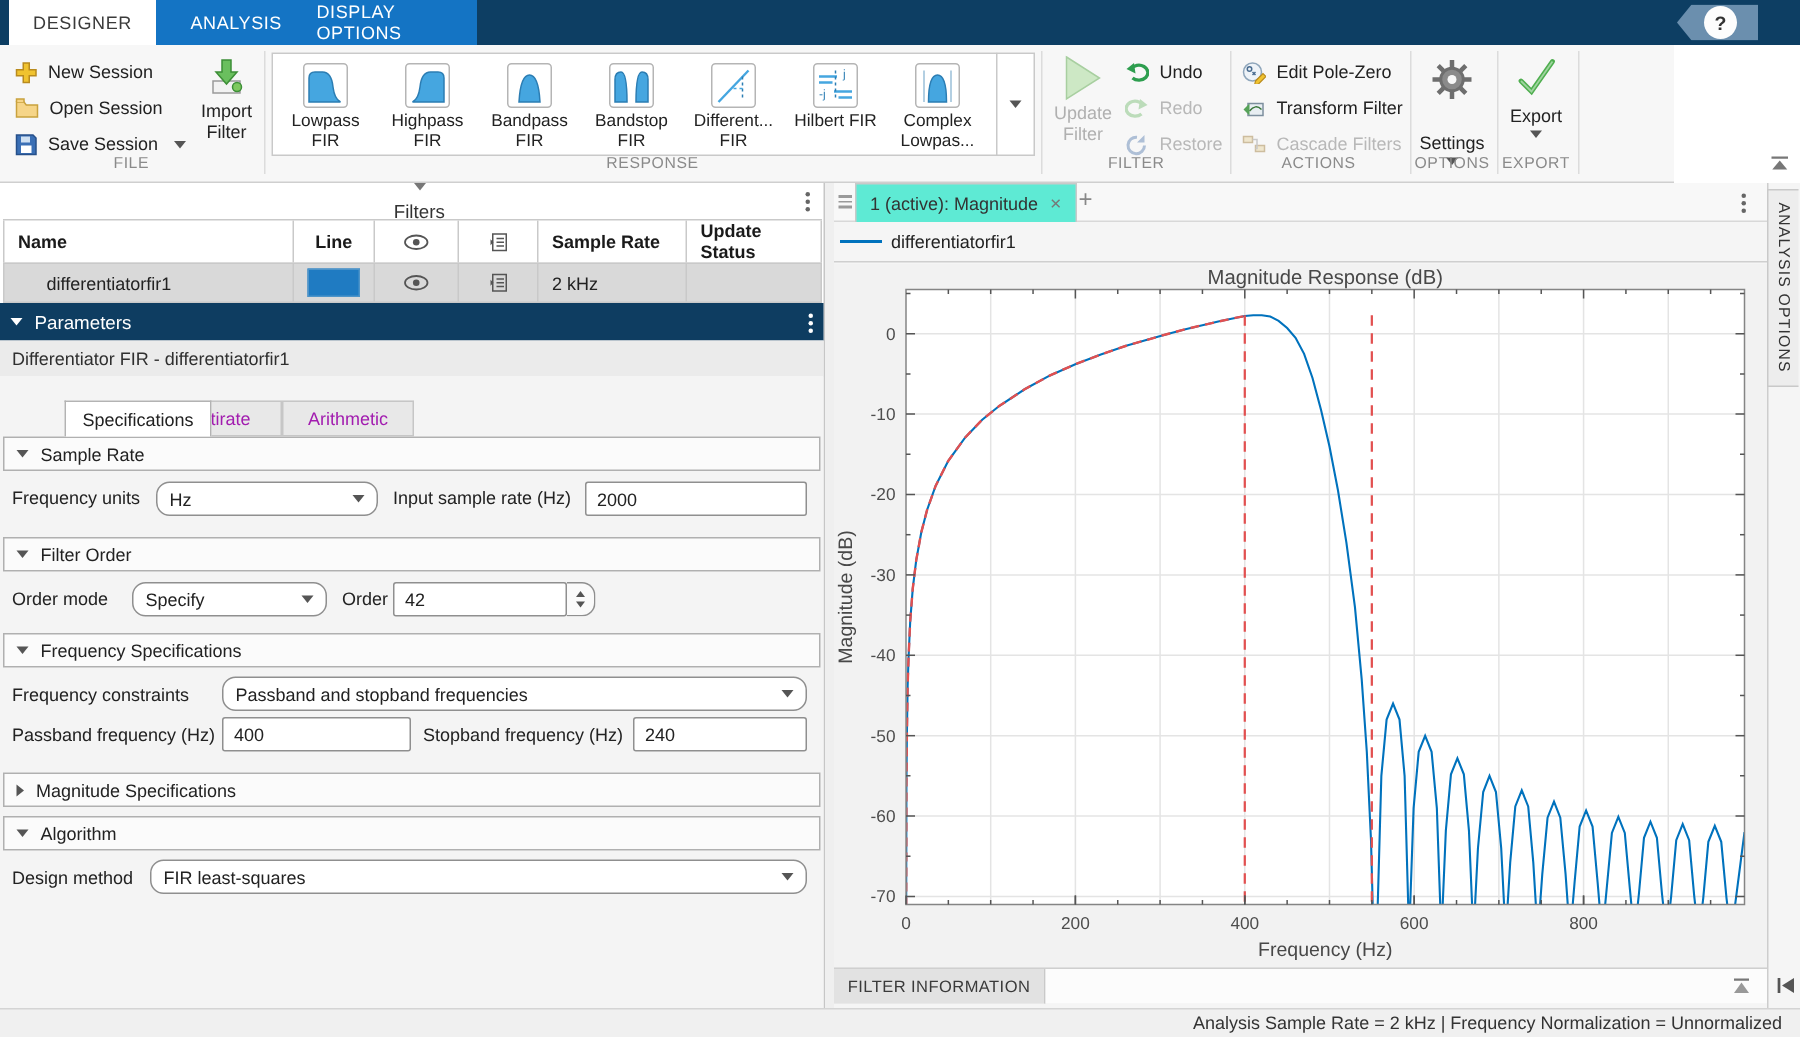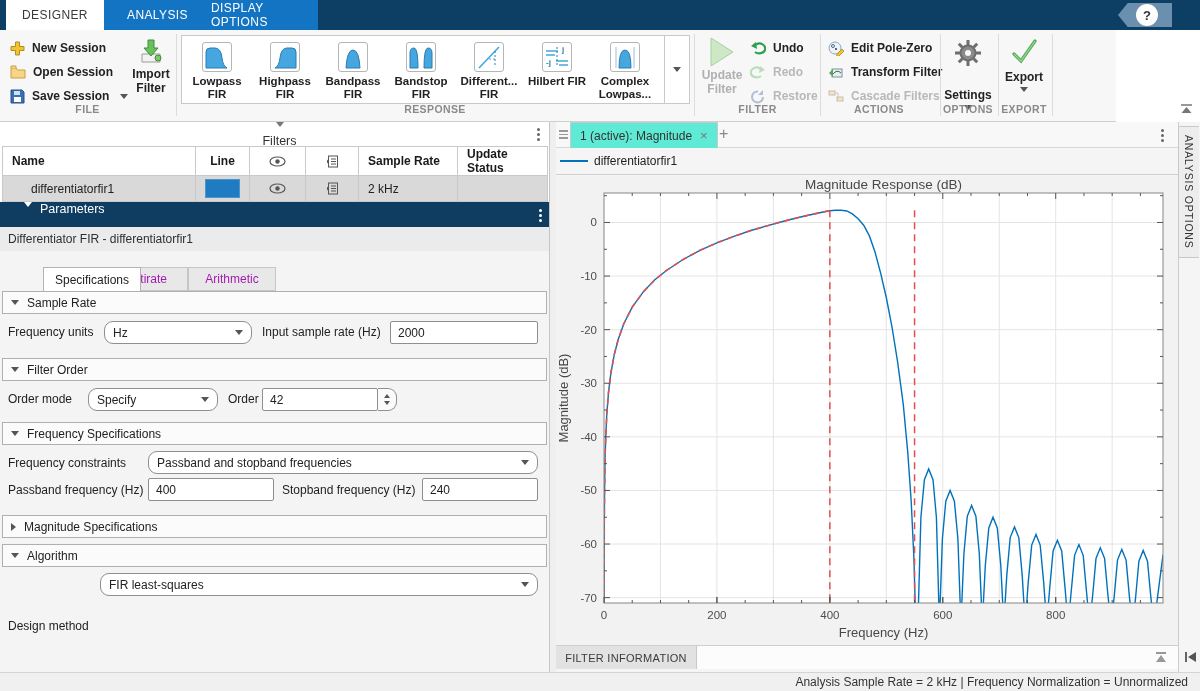--- a/index.html
+++ b/index.html
@@ -7,21 +7,21 @@
   .abs{position:absolute;}
   
   .tabbar{left:0;top:0;width:1200px;height:30px;background:#0d3e63;}
   .tabbar-blue{left:6px;top:0;width:312px;height:30px;background:#1474c4;}
   .apptab{top:0;height:30px;display:flex;align-items:center;justify-content:center;font-size:12px;letter-spacing:.4px;cursor:default;}
   .apptab.active{background:#ffffff;color:#3a3a3a;}
   .apptab.inactive{color:#ffffff;}
   .help-tag{left:1118px;top:3px;width:54px;height:24px;background:#6b8fae;clip-path:polygon(0 50%,18% 0,100% 0,100% 100%,18% 100%);}
   .help-circle{left:1136px;top:4px;width:22px;height:22px;background:#fdfdfd;border-radius:50%;display:flex;align-items:center;justify-content:center;font-weight:bold;font-size:13px;color:#333;}
   
-  .toolstrip{left:0;top:30px;width:1116px;height:91px;background:#f7f7f7;border-bottom:1px solid #cfcfcf;font-weight:bold;}
+  .toolstrip{left:0;top:30px;width:1116px;height:91px;background:#f7f7f7;border-bottom:1px solid #cfcfcf;}
   .ts-divider{top:4px;width:1px;height:82px;background:#dcdcdc;}
   .ts-seclabel{top:73px;height:14px;font-size:10.5px;color:#8a8a8a;text-align:center;letter-spacing:.4px;}
   .menu-row{height:24px;display:flex;align-items:center;gap:7px;font-size:12px;color:#222;}
   .menu-row.disabled{color:#b8b8b8;}
   .bigbtn{display:flex;flex-direction:column;align-items:center;font-size:12px;color:#222;}
   .gallery{left:181px;top:5px;width:482px;height:67px;background:#fff;border:1px solid #c9c9c9;}
   .gal-item{top:6px;width:68px;display:flex;flex-direction:column;align-items:center;font-size:11.5px;line-height:13px;color:#222;text-align:center;}
   .gal-icon{width:28px;height:28px;border:1px solid #b5b5b5;border-radius:3px;background:#fff;margin-bottom:3px;}
   .gal-drop{left:664px;top:5px;width:24px;height:67px;border:1px solid #c9c9c9;background:#fff;display:flex;align-items:center;justify-content:center;}
   .tri-down{width:0;height:0;border-left:4px solid transparent;border-right:4px solid transparent;border-top:5px solid #555;}
@@ -33,21 +33,21 @@
   .kebab i{width:3px;height:3px;border-radius:50%;background:#666;}
   .ftable{left:2px;top:24px;width:546px;}
   .frow{display:flex;border-top:1px solid #c9c9c9;}
   .fcell{border-right:1px solid #c9c9c9;box-sizing:border-box;display:flex;align-items:center;padding:0 9px;height:28px;}
   .fcell:first-child{border-left:1px solid #c9c9c9;}
   .c-name{width:194px;}.c-line{width:54px;justify-content:center;}.c-eye{width:56px;justify-content:center;}.c-doc{width:53px;justify-content:center;}.c-sr{width:99px;}.c-us{width:90px;flex:1;}
   .fhead .fcell{font-weight:bold;color:#1a1a1a;}
   .fdata{background:#d9d9d9;border-bottom:1px solid #c9c9c9;}
   .fdata .fcell{height:25px;}
   .line-swatch{width:44px;height:17px;background:#1f7bc2;border:1px solid #4d94c9;}
-  .params-bar{left:0;top:80px;width:549px;height:25px;background:#0e3d61;color:#fff;display:flex;gap:8px;padding-left:24px;box-sizing:border-box;font-size:12.5px;}
+  .params-bar{left:0;top:80px;width:549px;height:25px;background:#0e3d61;color:#fff;display:flex;align-items:center;gap:8px;padding-left:7px;box-sizing:border-box;font-size:12.5px;}
   .params-sub{left:0;top:105px;width:549px;height:24px;background:#ebebeb;display:flex;align-items:center;padding-left:8px;box-sizing:border-box;color:#2f2f2f;}
   .params-area{left:0;top:129px;width:549px;height:421px;background:#f4f4f4;}
   .ptab{top:145px;height:24px;display:flex;align-items:center;justify-content:center;font-size:12px;box-sizing:border-box;}
   .ptab.active{background:#fff;border:1px solid #b3b3b3;border-bottom:none;color:#222;z-index:2;}
   .ptab.inactive{background:#e8e8e8;border:1px solid #c6c6c6;color:#a21caf;}
   .sec-header{left:2px;width:545px;height:23px;background:#fbfbfb;border:1px solid #b0b0b0;box-sizing:border-box;display:flex;align-items:center;gap:8px;padding-left:8px;font-size:12px;color:#222;}
   .prow-label{font-size:12px;color:#222;position:absolute;}
   .select{position:absolute;height:23px;border:1px solid #8f8f8f;border-radius:9px;background:#fff;box-sizing:border-box;display:flex;align-items:center;padding:0 8px;font-size:12px;color:#222;}
   .select .sval{flex:1;white-space:nowrap;overflow:hidden;}
   .input{position:absolute;height:23px;border:1px solid #8f8f8f;border-radius:2px;background:#fff;box-sizing:border-box;display:flex;align-items:center;padding:0 7px;font-size:12px;color:#222;}
@@ -414,21 +414,21 @@
 
     <div class="abs sec-header" style="top:393px;">
       <span class="tri-right"></span>
       <span>Magnitude Specifications</span>
     </div>
 
     <div class="abs sec-header" style="top:422px;">
       <span class="tri-down" style="border-top-color:#555;"></span>
       <span>Algorithm</span>
     </div>
-    <span class="prow-label" style="left:8px;top:456px;margin-top:41px;">Design method</span>
+    <span class="prow-label" style="left:8px;top:456px;">Design method</span>
     <div class="select" style="left:100px;top:451px;width:438px;">
       <span class="sval">FIR least-squares</span>
       <span class="tri-down"></span>
     </div>
   </div>
 
   <div class="abs" style="left:550px;top:122px;width:6px;height:550px;background:#efefef;"></div>
 
   <div class="abs plot-panel">
     <div class="abs doc-tabstrip">

